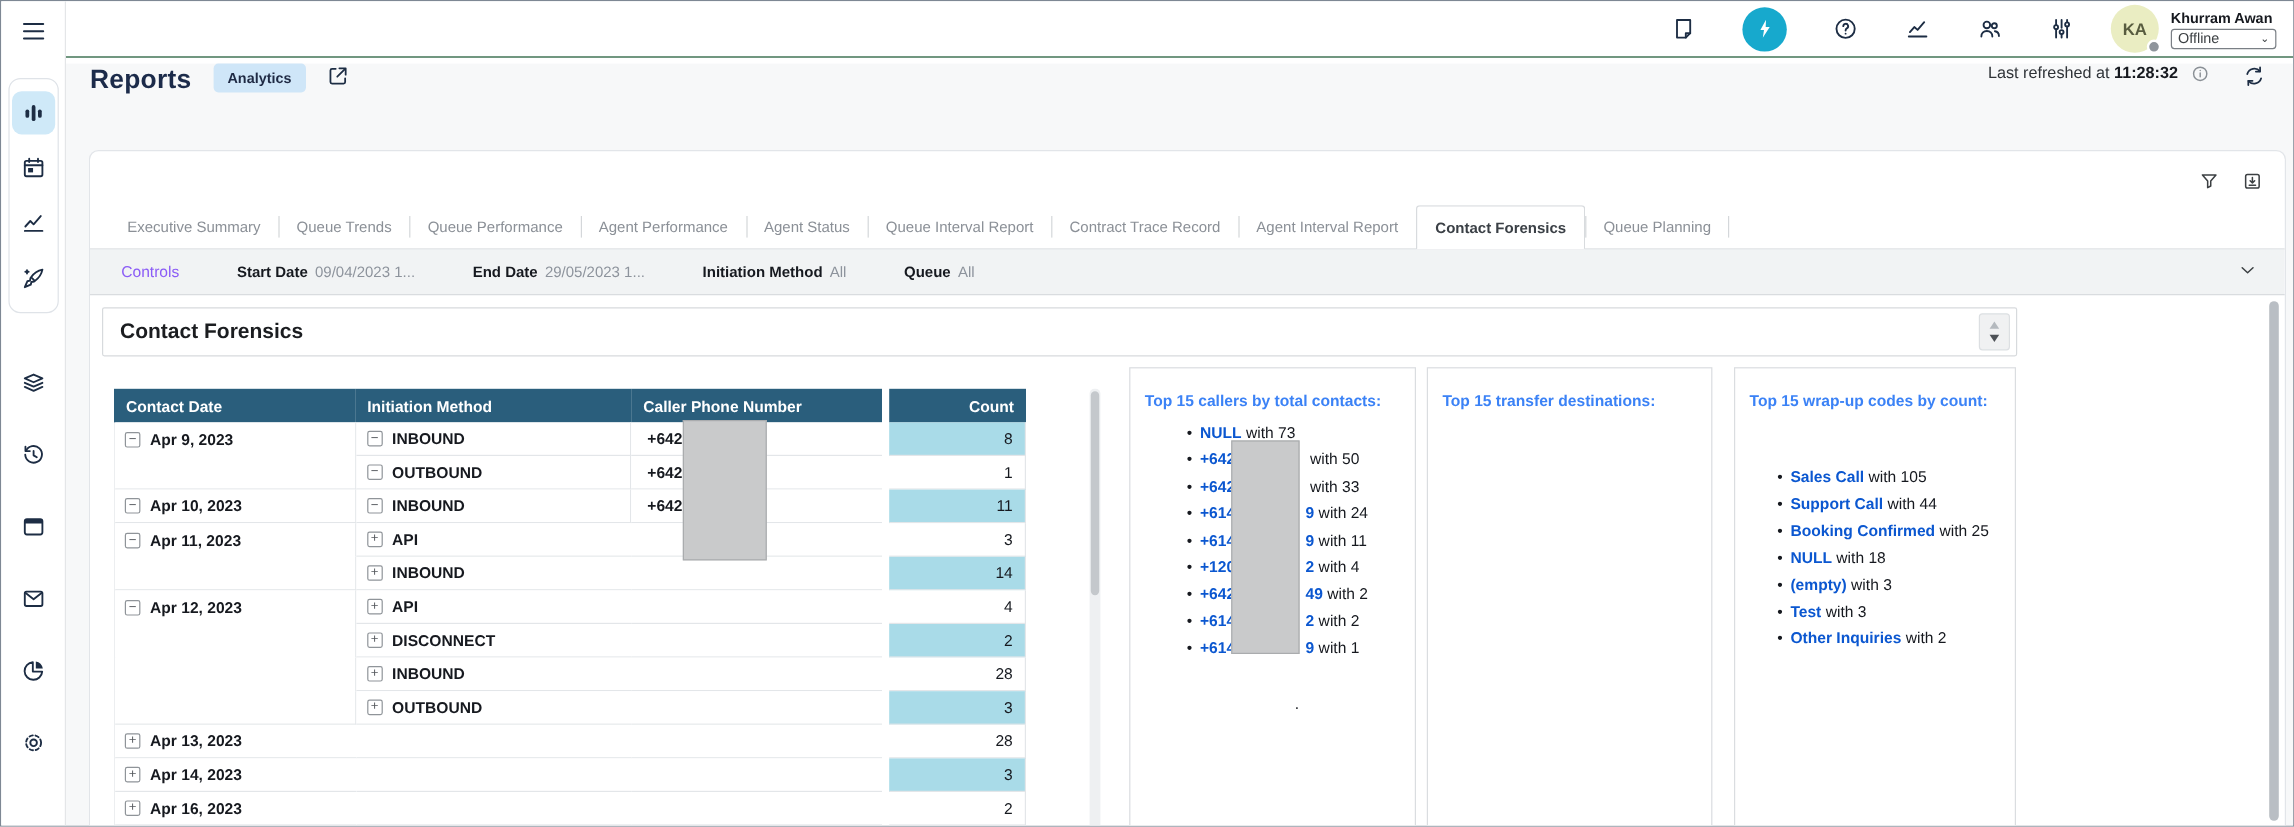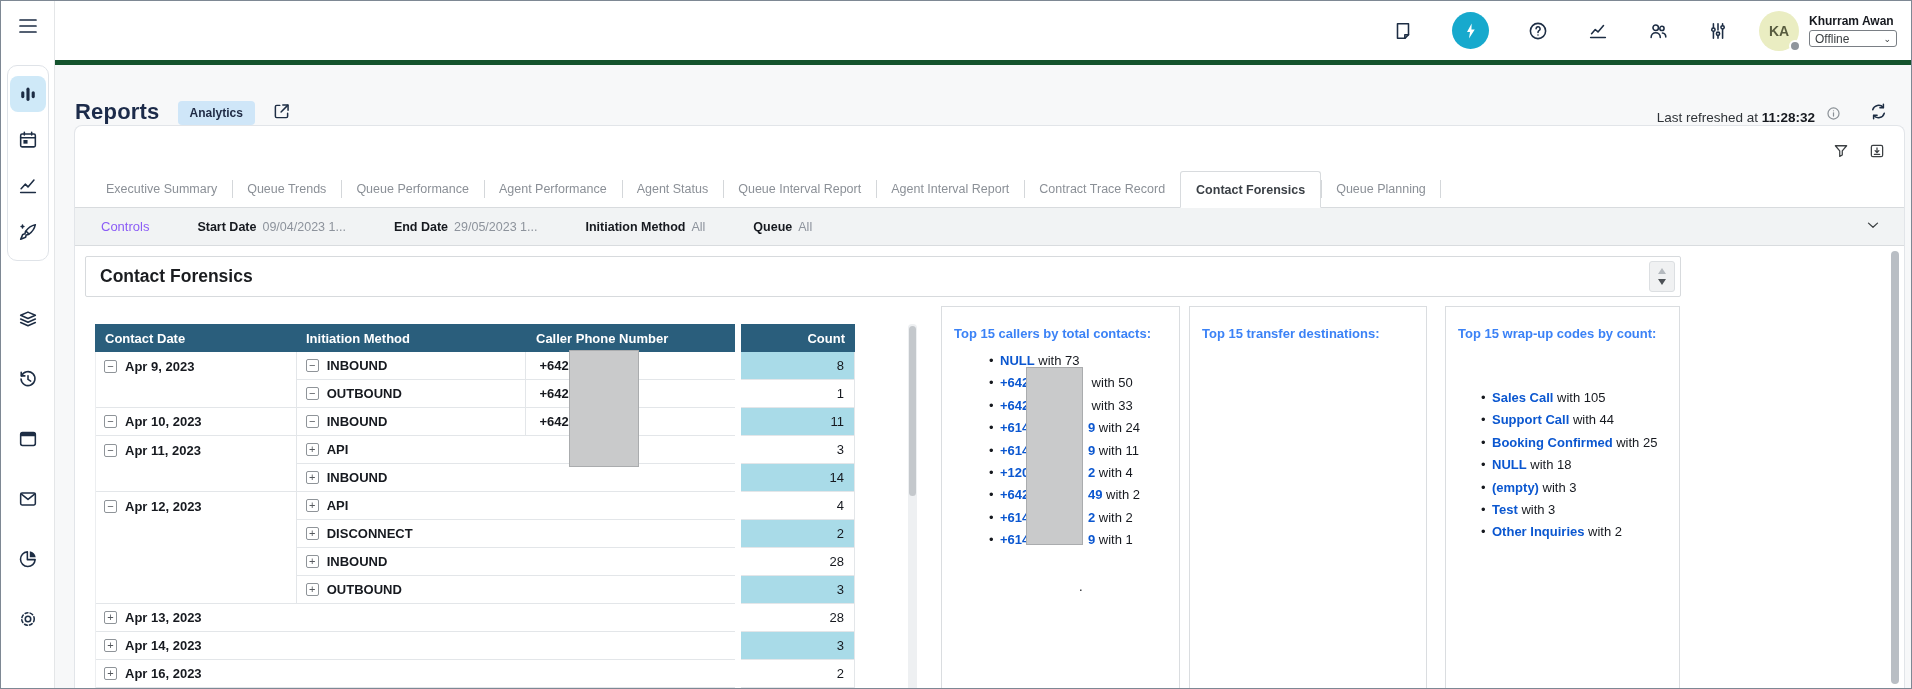--- a/index.html
+++ b/index.html
@@ -16,22 +16,22 @@
   .side-btn { width:36px; height:36px; display:flex; align-items:center; justify-content:center;
               border:none; background:none; border-radius:8px; margin:5px 0; cursor:pointer; color:#1d2d44; }
   .side-btn.active { background:#cfe9f8; }
   .side-rest { display:flex; flex-direction:column; align-items:center; margin-top:28px; }
   .side-rest .side-btn { margin:12px 0; }
   .icon { display:inline-flex; align-items:center; justify-content:center; }
   .icon svg { width:22px; height:22px; }
   .hamburger svg { width:24px; height:24px; }
 
   
-  .topbar { position:absolute; left:54px; right:0; top:0; height:64px; background:#fff;
-            border-bottom:5px solid #14532d; display:flex; align-items:center; padding-right:14px; z-index:2; }
+  .topbar { position:absolute; left:54px; right:0; top:0; height:47px; background:#fff;
+            border-bottom:1px solid #14532d; display:flex; align-items:center; padding-right:14px; z-index:2; }
   .topbar-spacer { flex:1; }
   .top-btn { background:none; border:none; cursor:pointer; color:#1d2d44; margin-left:38px;
              display:flex; align-items:center; justify-content:center; }
   .top-btn svg { width:22px; height:22px; }
   .bolt-btn { width:37px; height:37px; border-radius:50%; background:#17a9cd; margin-left:38px;
               border:none; cursor:pointer; display:flex; align-items:center; justify-content:center; }
   .bolt-btn svg { width:20px; height:20px; }
   .avatar { position:relative; width:40px; height:40px; border-radius:50%; background:#eaedc2;
             color:#585c3f; font-weight:bold; font-size:14px; display:flex; align-items:center;
             justify-content:center; margin-left:30px; cursor:pointer; }
@@ -39,21 +39,21 @@
                 background:#8f959c; border:2px solid #fff; }
   .userblock { margin-left:10px; display:flex; flex-direction:column; gap:2px; }
   .username { font-size:12px; font-weight:bold; color:#16191f; }
   .status-select { width:88px; height:17px; border:1px solid #7a7f85; border-radius:3px; background:#fff;
                    font-size:12px; color:#3c4043; display:flex; align-items:center; justify-content:space-between;
                    padding:0 5px; cursor:pointer; }
   .status-select .caret { font-size:9px; color:#3c4043; }
 
   
   .main { position:absolute; left:54px; top:52px; right:0; bottom:0; background:#f7f8f9; }
-  .page-header { height:72px; display:flex; align-items:flex-end; padding:0 18px 0 20px; }
+  .page-header { height:72px; display:flex; align-items:flex-start; padding:0 18px 0 20px; }
   .page-title { font-size:22px; font-weight:bold; color:#1c2b4a; letter-spacing:.2px; }
   .badge { margin-left:18px; background:#cfe6f8; color:#1f2a44; font-size:12px; font-weight:bold;
            padding:5px 12px; border-radius:4px; }
   .ext-btn { background:none; border:none; cursor:pointer; color:#1d2d44; margin-left:16px; }
   .ext-btn svg { width:21px; height:21px; }
   .refreshed { margin-left:auto; font-size:13.5px; color:#2f3338; }
   .refreshed b { color:#16191f; }
   .info-btn { background:none; border:none; cursor:pointer; color:#8a9096; margin-left:10px; }
   .info-btn svg { width:17px; height:17px; }
   .refresh-btn { background:none; border:none; cursor:pointer; color:#1d2d44; margin-left:26px; margin-right:4px; }
@@ -337,22 +337,22 @@
             </svg></button>
       </div>
 
       <div class="tabbar" id="tabbar">
           <button class="tab">Executive Summary</button>
           <button class="tab">Queue Trends</button>
           <button class="tab">Queue Performance</button>
           <button class="tab">Agent Performance</button>
           <button class="tab">Agent Status</button>
           <button class="tab">Queue Interval Report</button>
+          <button class="tab">Contract Trace Record</button>
           <button class="tab">Agent Interval Report</button>
-          <button class="tab">Contract Trace Record</button>
           <button class="tab active">Contact Forensics</button>
           <button class="tab">Queue Planning</button>
         </div>
 
       <div class="controls">
         <span class="controls-label">Controls</span>
         <span id="filters" style="display:flex;align-items:center;">
             <span class="filter-chip">
               <span class="filter-name">Start Date</span>
               <span class="filter-value">09/04/2023 1...</span>

